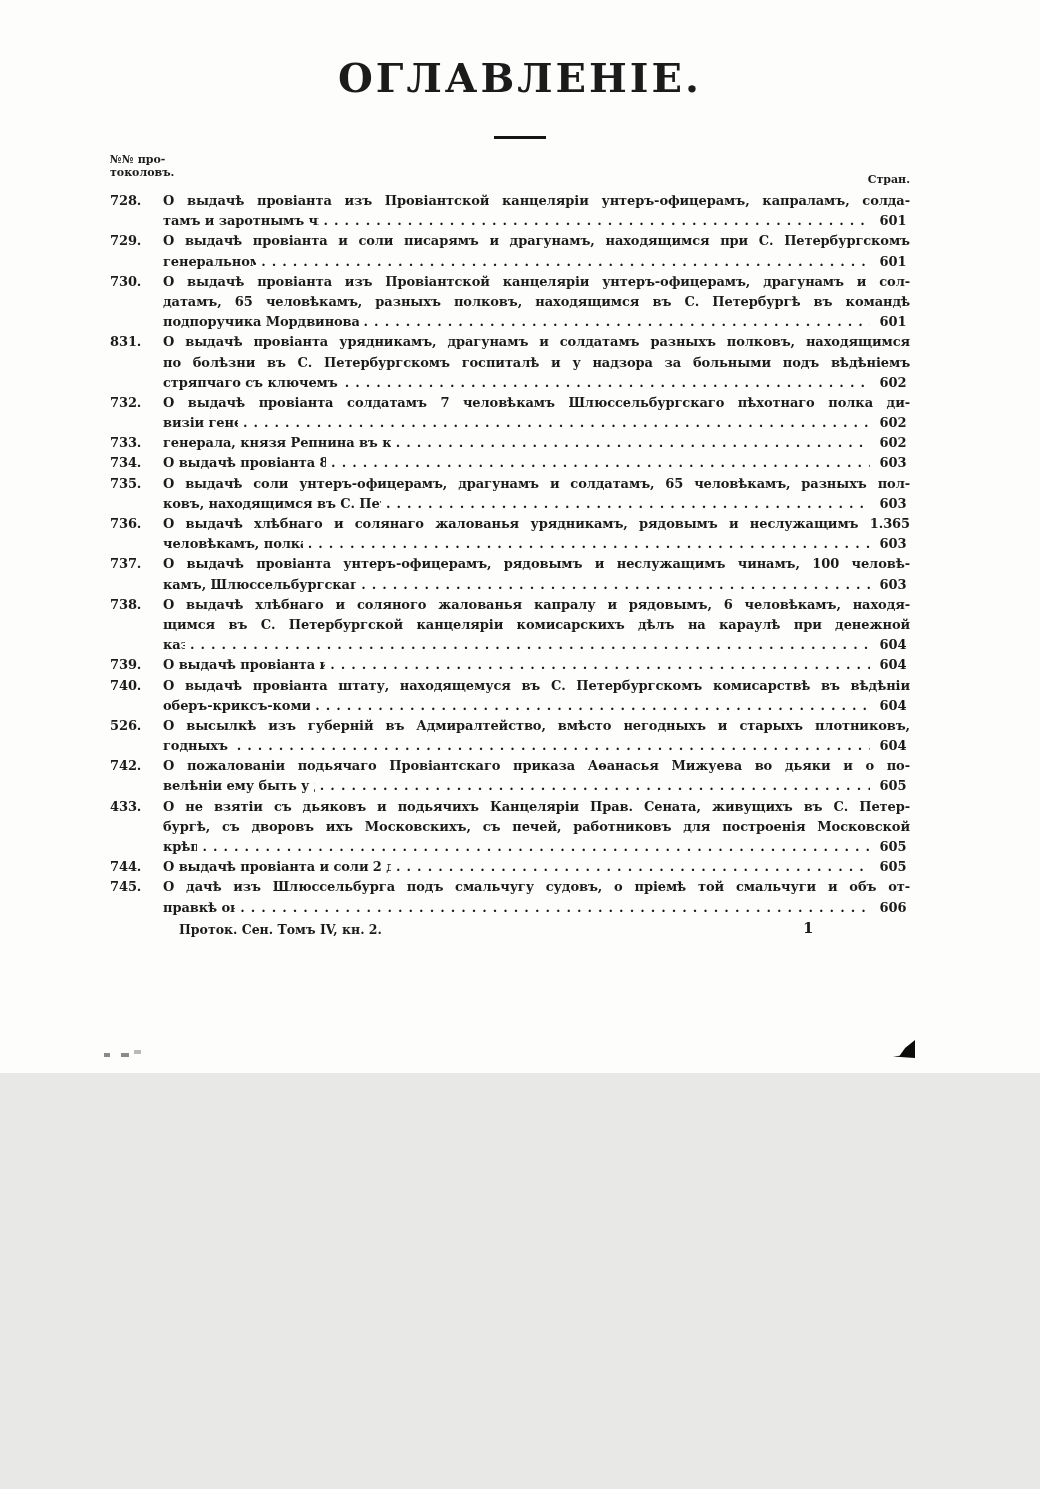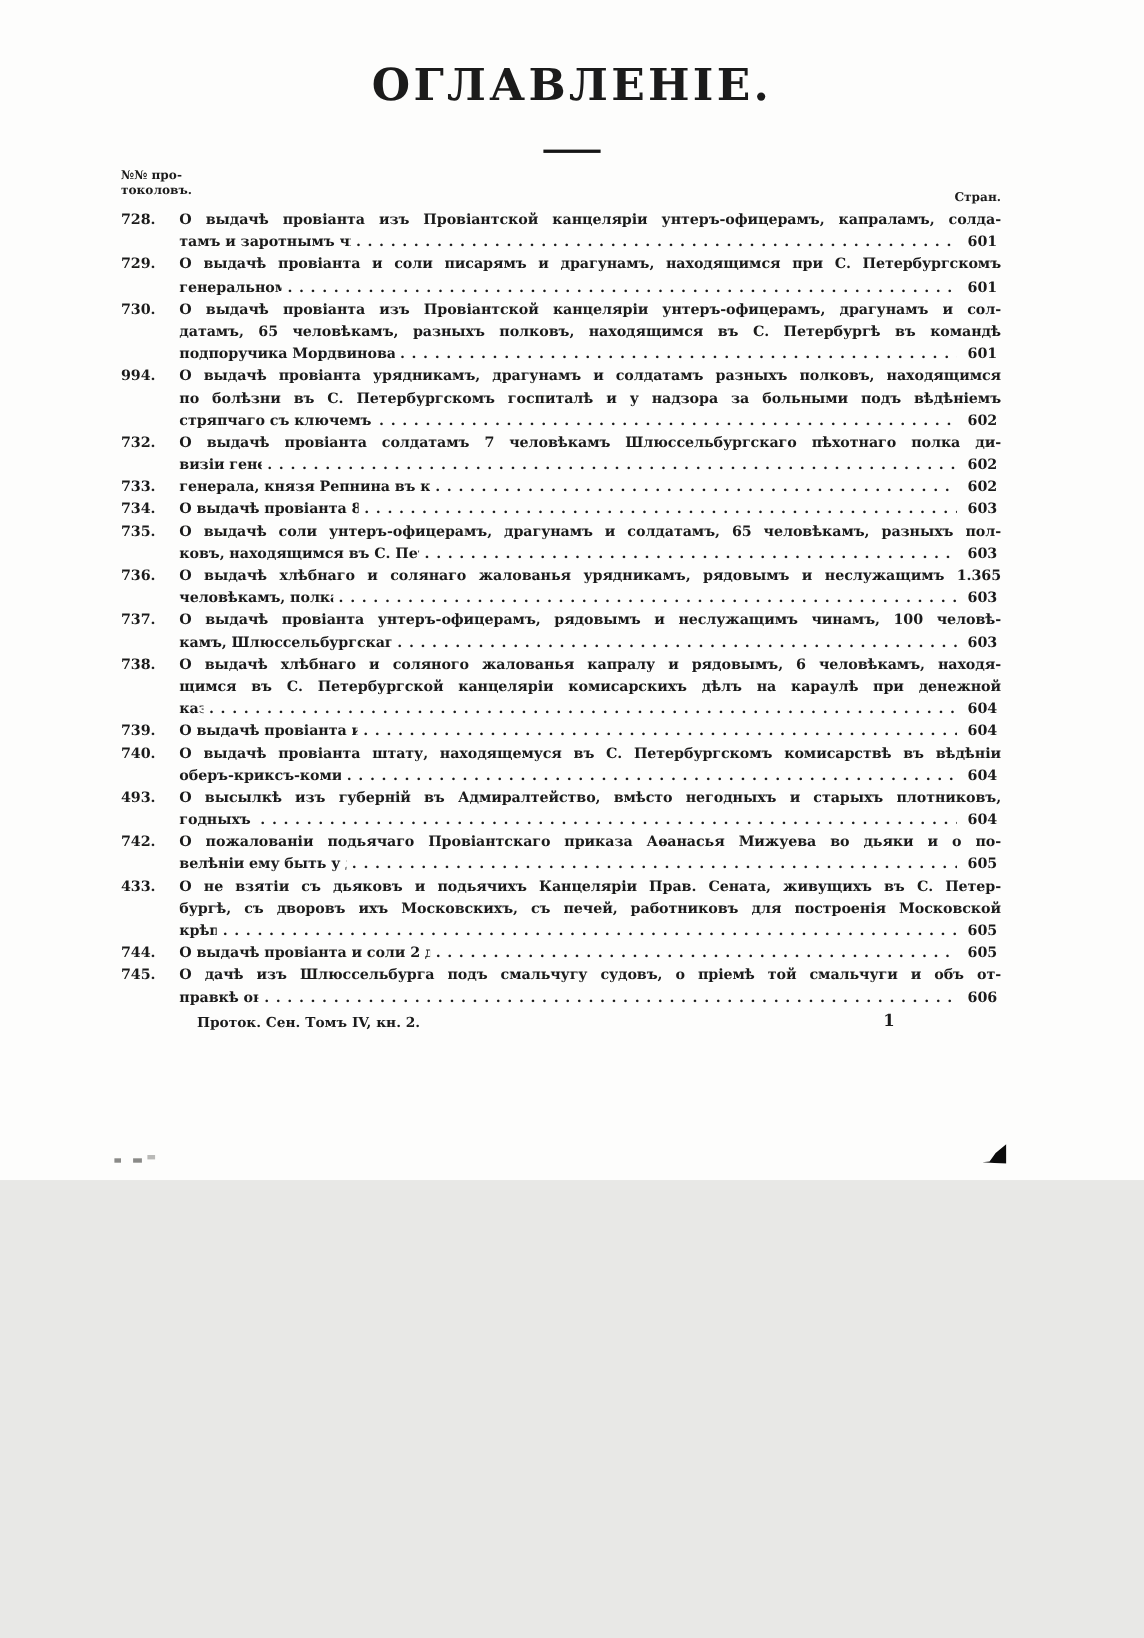--- a/index.html
+++ b/index.html
@@ -189,21 +189,21 @@
           <div class="line mid">О выдачѣ провіанта изъ Провіантской канцеляріи унтеръ-офицерамъ, драгунамъ и сол-</div>
           <div class="line mid">датамъ, 65 человѣкамъ, разныхъ полковъ, находящимся въ С. Петербургѣ въ командѣ</div>
           <div class="line last">
             <span class="txt">подпоручика Мордвинова для пріема драгунскихъ лошадей въ армію</span>
             <span class="leader"></span>
             <span class="pg">601</span>
           </div>
         </div>
       </div>
       <div class="entry">
-        <span class="num">994.</span>
+        <span class="num">831.</span>
         <div class="lines">
           <div class="line mid">О выдачѣ провіанта урядникамъ, драгунамъ и солдатамъ разныхъ полковъ, находящимся</div>
           <div class="line mid">по болѣзни въ С. Петербургскомъ госпиталѣ и у надзора за больными подъ вѣдѣніемъ</div>
           <div class="line last">
             <span class="txt">стряпчаго съ ключемъ Панкратья Богдановича Суморокова</span>
             <span class="leader"></span>
             <span class="pg">602</span>
           </div>
         </div>
       </div>
@@ -298,21 +298,21 @@
         <div class="lines">
           <div class="line mid">О выдачѣ провіанта штату, находящемуся въ С. Петербургскомъ комисарствѣ въ вѣдѣніи</div>
           <div class="line last">
             <span class="txt">оберъ-криксъ-комисара Василья Новосильцова</span>
             <span class="leader"></span>
             <span class="pg">604</span>
           </div>
         </div>
       </div>
       <div class="entry">
-        <span class="num">493.</span>
+        <span class="num">526.</span>
         <div class="lines">
           <div class="line mid">О высылкѣ изъ губерній въ Адмиралтейство, вмѣсто негодныхъ и старыхъ плотниковъ,</div>
           <div class="line last">
             <span class="txt">годныхъ и добрыхъ</span>
             <span class="leader"></span>
             <span class="pg">604</span>
           </div>
         </div>
       </div>
       <div class="entry">

